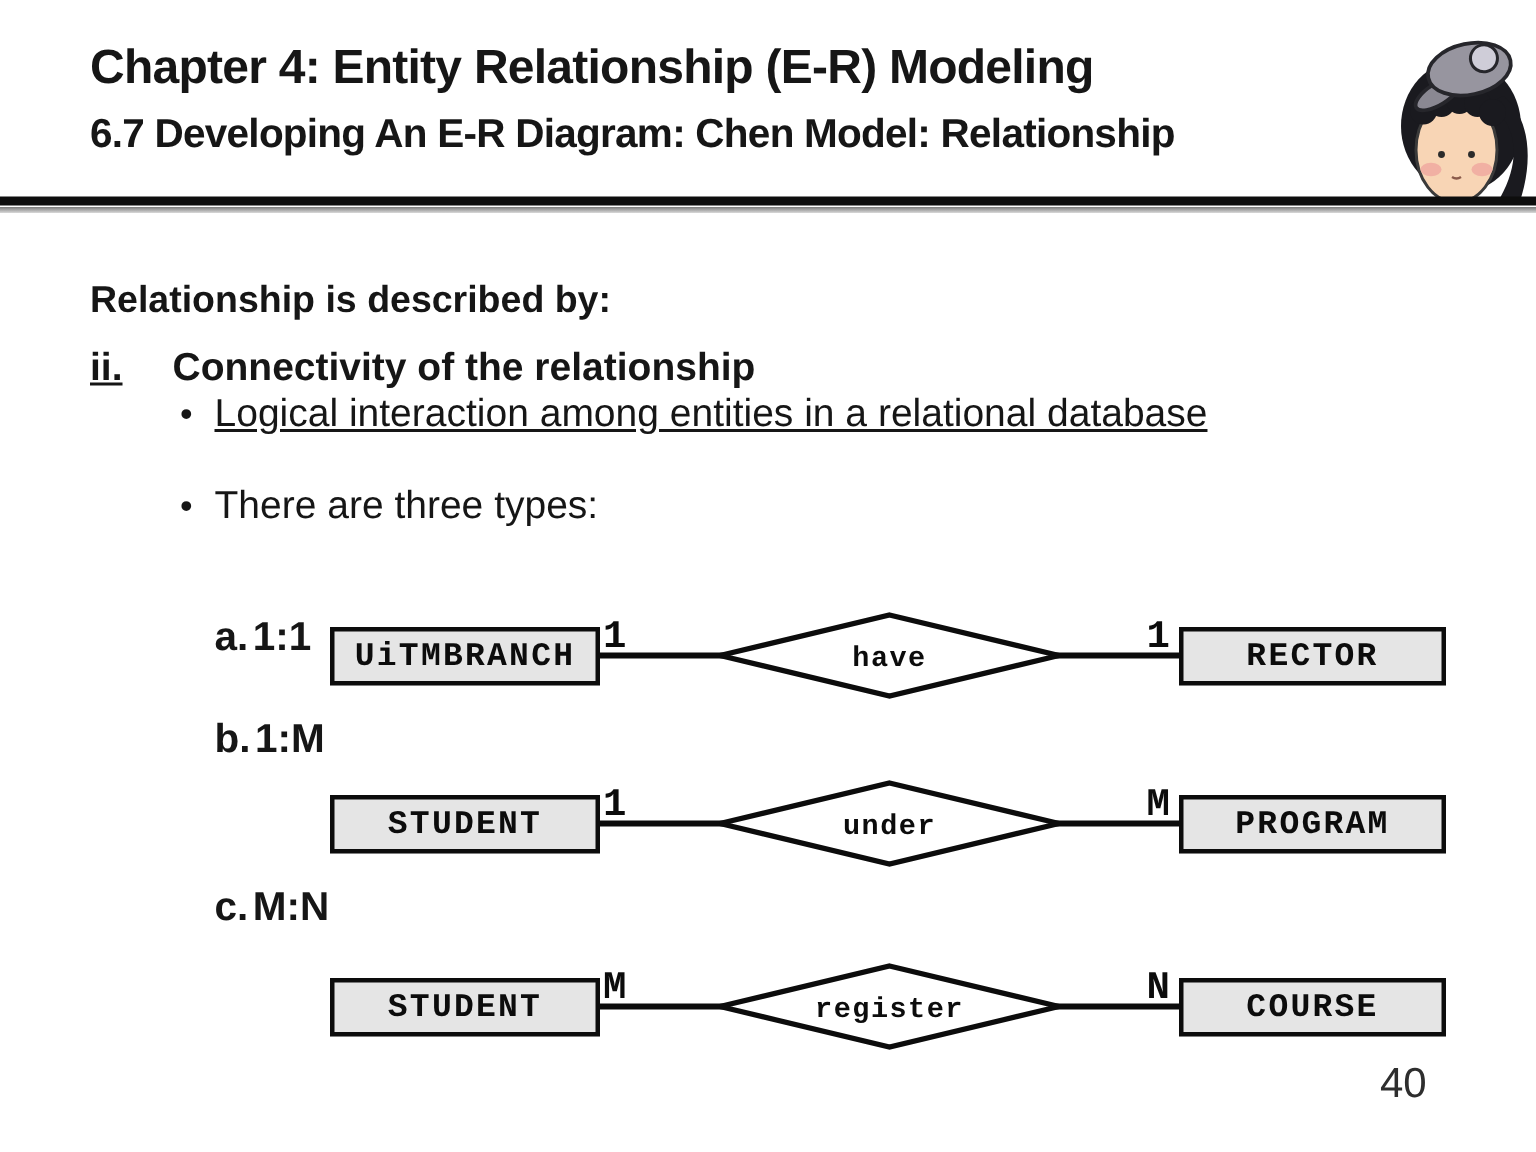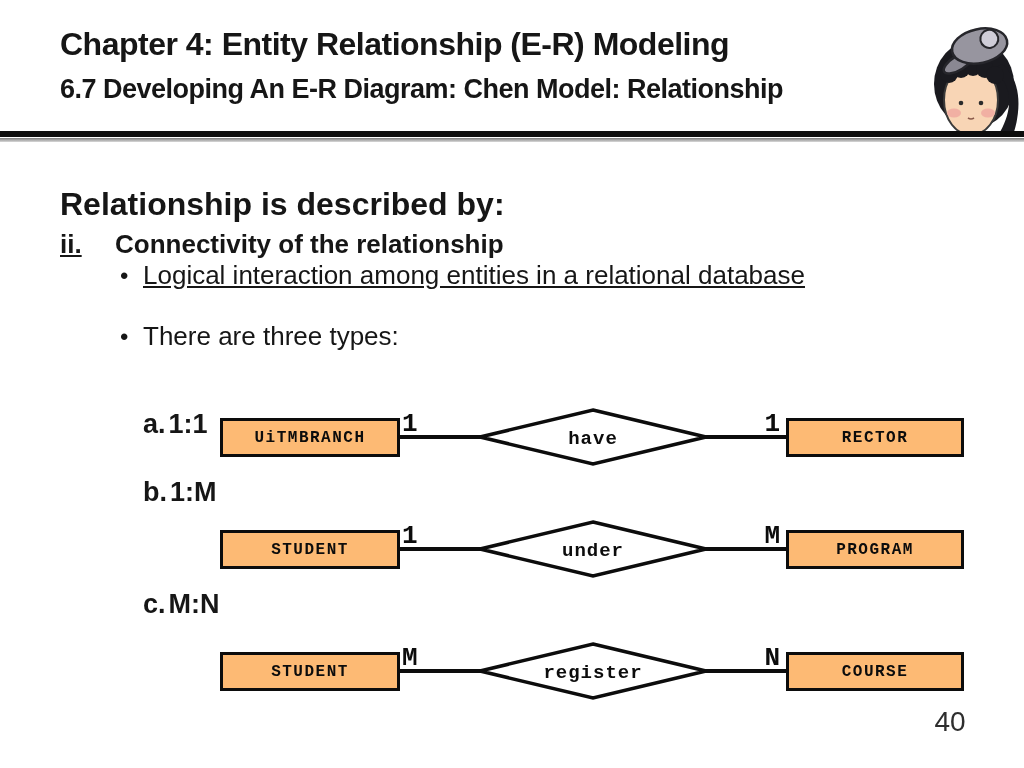--- a/index.html
+++ b/index.html
@@ -19,41 +19,41 @@
   .divider {
     position:absolute; left:0; top:131px; width:1024px; height:6px; background:#0d0d0d;
   }
   .divider-shadow {
     position:absolute; left:0; top:138px; width:1024px; height:4px;
     background:linear-gradient(#7a7a7a, #d9d9d9);
   }
   .mascot { position:absolute; left:928px; top:20px; width:92px; height:112px; }
 
   
-  .intro { position:absolute; left:60px; top:186px; font-size:32px; font-weight:bold; }
+  .intro { position:absolute; left:60px; top:186px; font-size:25px; font-weight:bold; }
   .numbered { position:absolute; left:60px; top:229px; font-size:26px; font-weight:bold; }
   .numbered .marker { display:inline-block; width:55px;text-decoration:underline; }
   .bullet { position:absolute; left:120px; font-size:26px; }
   .bullet .dot { display:inline-block; width:23px; font-size:24px; }
   .bullet-1 { top:260px;text-decoration:underline; }
   .bullet-2 { top:321px; }
 
   
   .dlabel { position:absolute; left:143px; font-size:27px; font-weight:bold; }
   .dlabel .letter { margin-right:3px; }
   .dlabel-a { top:365px;margin-top:44px; }
   .dlabel-b { top:477px; }
   .dlabel-c { top:589px; }
 
   
   .entity {
     position:absolute; width:174px; height:33px; border:3px solid #0c0c0c;
     display:flex; align-items:center; justify-content:center;
-    font-family:"Liberation Mono", monospace; font-weight:bold; font-size:16px;
-    letter-spacing:1.5px; background:#fdba74; color:#0c0c0c;
+    font-family:"Liberation Mono", monospace; font-weight:bold; font-size:22px;
+    letter-spacing:1.5px; background:#e5e5e5; color:#0c0c0c;
   }
   .entity.left  { left:220px; }
   .entity.right { left:786px; width:172px; }
   .conn { position:absolute; height:4px; background:#0c0c0c; }
   .conn.left  { left:400px; width:84px; }
   .conn.right { left:700px; width:86px; }
   .diamond { position:absolute; left:478px; width:230px; height:58px; }
   .diamond text {
     font-family:"Liberation Mono", monospace; font-weight:bold; font-size:19px;
     fill:#0c0c0c; letter-spacing:1px;
@@ -64,21 +64,21 @@
   }
   .card.left  { left:402px; }
   .card.right { left:726px; width:54px; text-align:right; }
 
   
   .r1 .entity  { top:418px; } .r1 .conn { top:435px; } .r1 .diamond { top:408px; } .r1 .card { top:411px; }
   .r2 .entity  { top:530px; } .r2 .conn { top:547px; } .r2 .diamond { top:520px; } .r2 .card { top:523px; }
   .r3 .entity  { top:652px; } .r3 .conn { top:669px; } .r3 .diamond { top:642px; } .r3 .card { top:645px; }
 
   .pagenum {
-    position:absolute; left:920px; top:706px; width:60px; text-align:center;
+    position:absolute; left:920px; top:706px; width:60px; 
     font-size:28px; color:#2e2e2e;
   }
 </style>
 </head>
 <body>
 
 <div class="slide">
 
   <div class="title">Chapter 4: Entity Relationship (E-R) Modeling</div>
   <div class="subtitle">6.7 Developing An E-R Diagram: Chen Model: Relationship</div>

